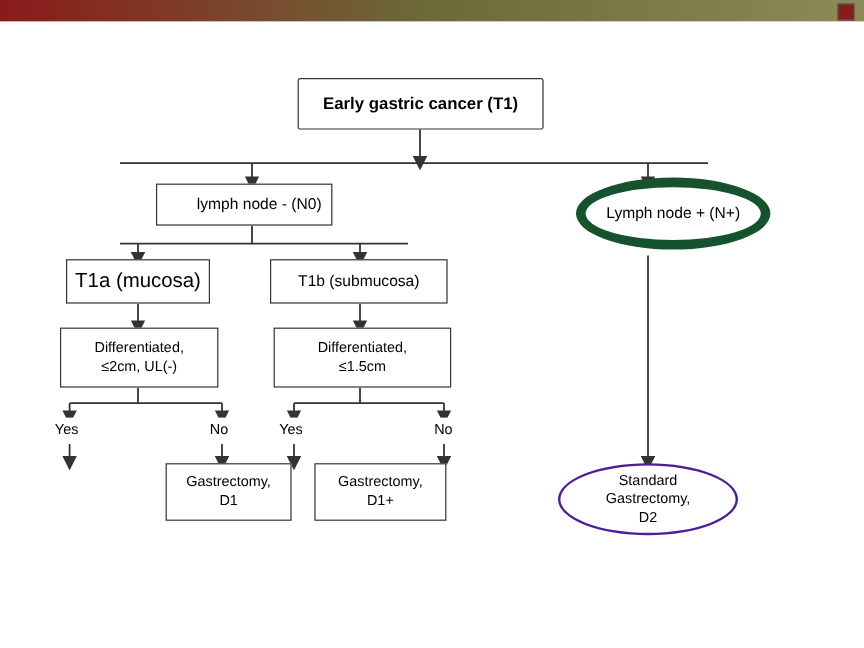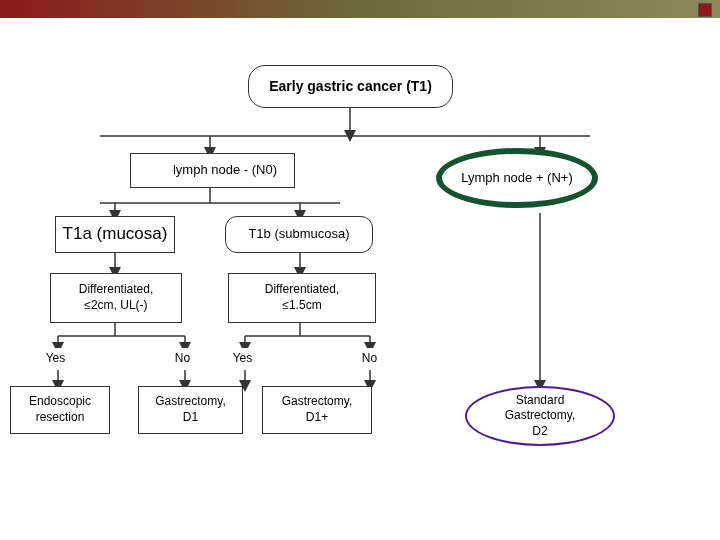--- a/index.html
+++ b/index.html
@@ -53,21 +53,21 @@
       background: #fff;
       text-align: center;
       display: flex;
       align-items: center;
       justify-content: center;
       padding: 4px 6px;
       line-height: 1.3;
     }
 
     .box.rounded {
-      border-radius: 17px;
+      border-radius: 2px;
     }
 
     .box.circle-outline {
       border-radius: 50%;
       border: 2px solid #c0392b;
     }
 
     .box.circle-outline-sm {
       border-radius: 50%;
       border: 2px solid #c0392b;
@@ -125,33 +125,33 @@
       <marker id="arrow" markerWidth="8" markerHeight="8" refX="4" refY="4" orient="auto">
         <path d="M0,0 L0,8 L8,4 z" fill="#333"></path>
       </marker>
     </defs>
   </svg>
 
   <div class="box rounded" style="left:248px; top:47px; width:205px; height:43px; font-size:14px; font-weight:bold;">
     <span>Early gastric cancer (T1)</span>
   </div>
 
-  <div class="box" style="left:130px; top:135px; width:165px; height:35px; font-size:13px;padding-left:31px;">
+  <div class="box" style="left:130px; top:135px; width:147px; height:35px; font-size:13px;padding-left:31px;">
     <span>lymph node - (N0)</span>
   </div>
 
-  <div class="box circle-outline" style="left:436px; top:130px; width:162px; height:60px; font-size:13px; border: 6px solid #14532d; text-align: right;">
+  <div class="box circle-outline" style="left:480px; top:130px; width:162px; height:60px; font-size:13px; border: 8px solid #14532d; text-align: right;">
     <span>Lymph node + (N+)</span>
   </div>
 
   <div class="box" style="left:55px; top:198px; width:120px; height:37px; font-size:17px;">
     <span>T1a (mucosa)</span>
   </div>
 
-  <div class="box" style="left:225px; top:198px; width:148px; height:37px; font-size:13px;border-radius:12px;">
+  <div class="box" style="left:225px; top:198px; width:148px; height:37px; font-size:13px;">
     <span>T1b (submucosa)</span>
   </div>
 
   <div class="box" style="left:50px; top:255px; width:132px; height:50px; font-size:12px;">
     <span style="white-space:pre-line;">Differentiated,
 ≤2cm, UL(-)</span>
   </div>
 
   <div class="box" style="left:228px; top:255px; width:148px; height:50px; font-size:12px;">
     <span style="white-space:pre-line;">Differentiated,
@@ -167,24 +167,20 @@
   </div>
 
   <div class="box" style="left:215px; top:330px; width:55px; height:22px; font-size:12px; border:none;">
     <span>Yes</span>
   </div>
 
   <div class="box" style="left:342px; top:330px; width:55px; height:22px; font-size:12px; border:none;">
     <span>No</span>
   </div>
 
-  <div class="box" style="left:10px; top:368px; width:100px; height:48px; font-size:12px;">
-    <span style="white-space:pre-line;">Endoscopic
-resection</span>
-  </div>
 
   <div class="box" style="left:138px; top:368px; width:105px; height:48px; font-size:12px;">
     <span style="white-space:pre-line;">Gastrectomy,
 D1</span>
   </div>
 
   <div class="box" style="left:262px; top:368px; width:110px; height:48px; font-size:12px;">
     <span style="white-space:pre-line;">Gastrectomy,
 D1+</span>
   </div>

